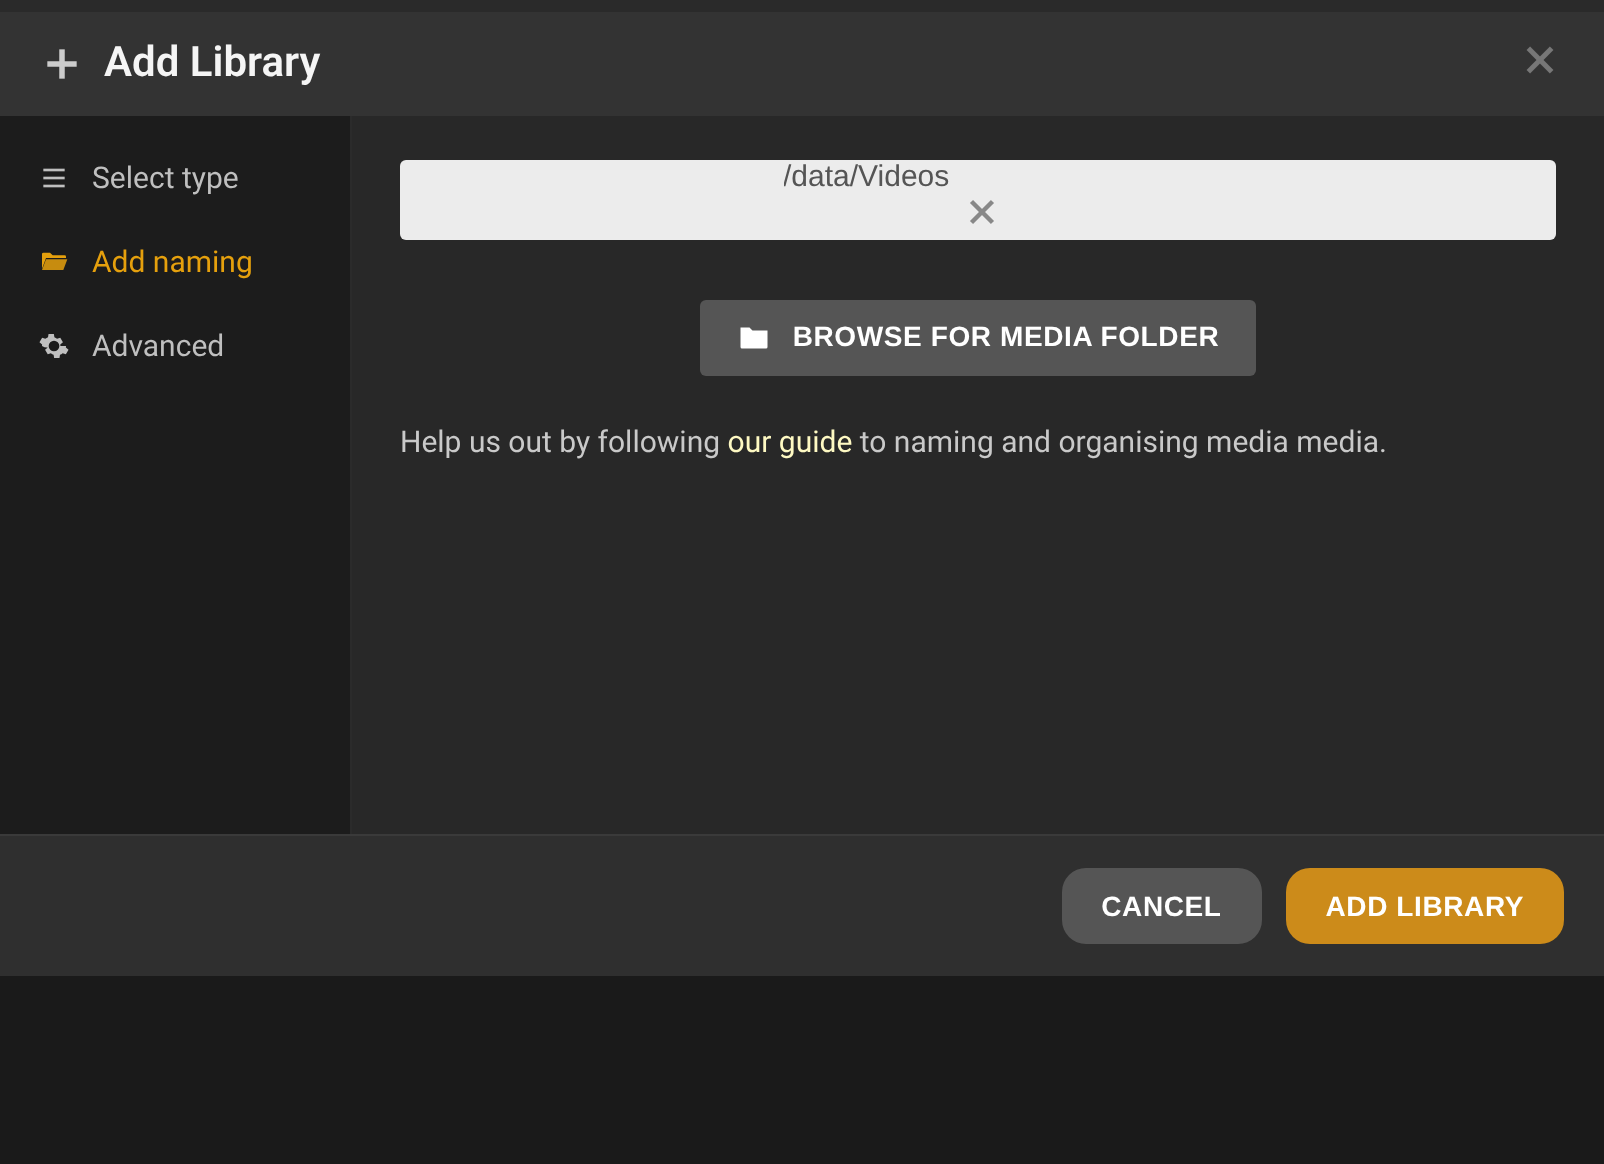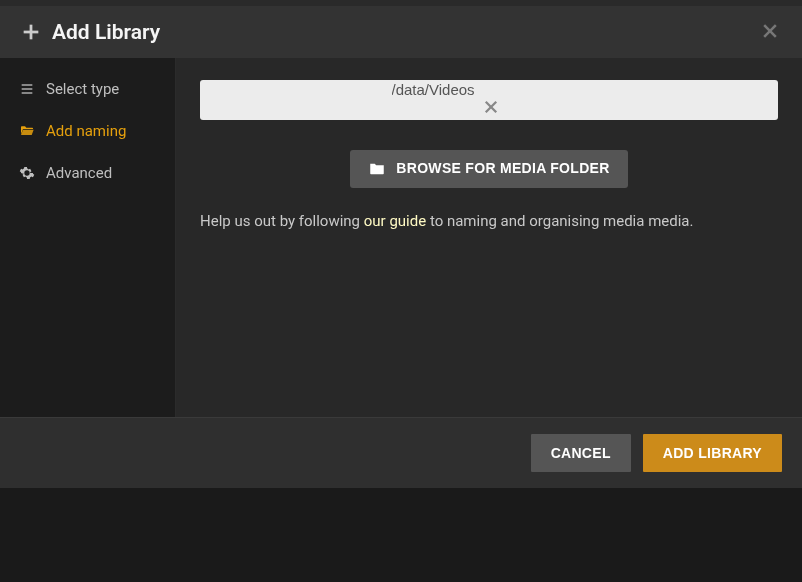--- a/index.html
+++ b/index.html
@@ -126,21 +126,21 @@
     background: #2f2f2f;
     padding: 16px 20px;
     display: flex; justify-content: flex-end; gap: 12px;
     border-top: 1px solid #3a3a3a;
   }
   .btn {
     border: none;
     padding: 11px 20px;
     font-size: 14px;
     font-weight: 700;
-    border-radius: 1px;
+    border-radius: 12px;
     cursor: pointer;
     letter-spacing: 0.3px;
   }
   .btn-cancel { background: #555; color: #fff; }
   .btn-primary { background: #cc8b1a; color: #fff; }
 </style>
 </head>
 <body>
 
 <div class="modal">

